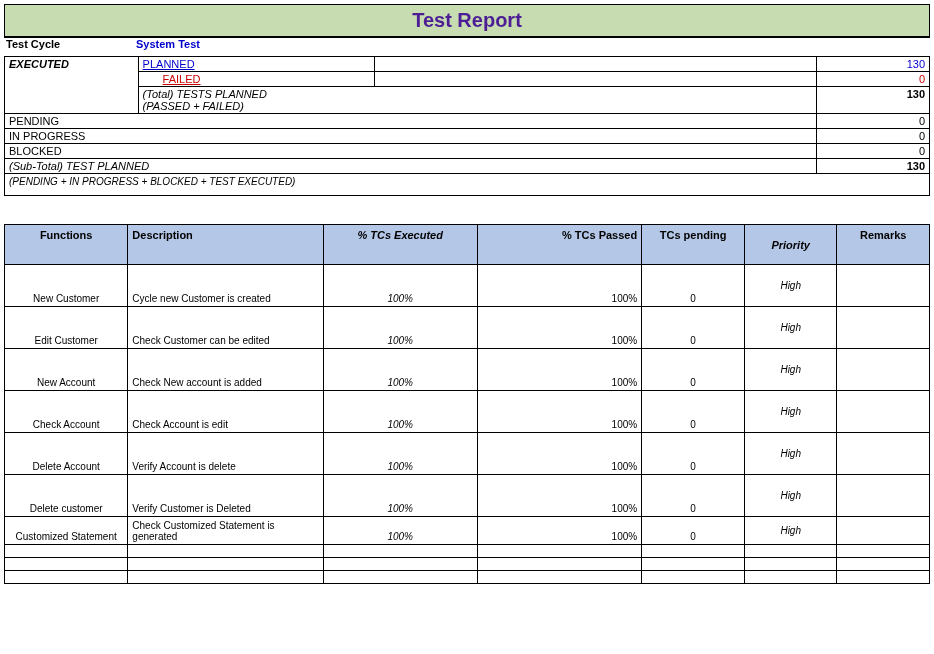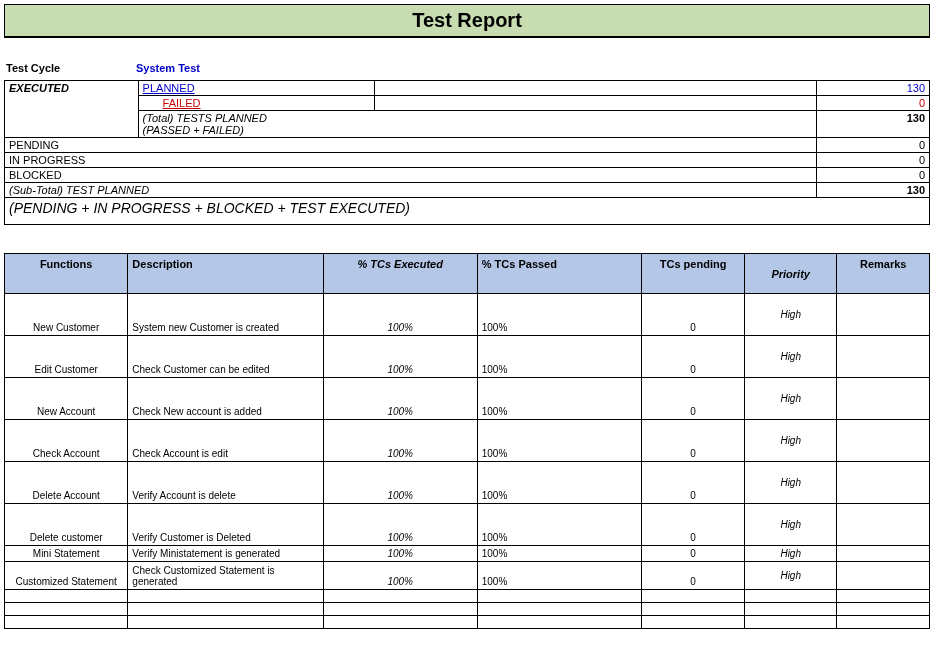--- a/index.html
+++ b/index.html
@@ -10,28 +10,28 @@
     font-size: 11px;
     color: #000;
     background: #fff;
     width: 934px;
   }
   .title-bar {
     background: #c7dcb0;
     text-align: center;
     font-size: 20px;
     font-weight: bold;
-    color: #000000;
+    color: #4c1d95;
     padding: 4px 0;
     border: 1px solid #000;
     border-bottom: 2px solid #000;
   }
   .cycle-row {
     display: flex;
-    padding: 24px 2px 4px 2px;
+    padding: 0 2px 4px 2px;
   }
   .cycle-label {
     width: 130px;
     font-weight: bold;
   }
   .cycle-value {
     font-weight: bold;
     color: #0000cc;
   }
   table {
@@ -54,21 +54,21 @@
   .summary .cnum { text-align: right; width: 110px;}
   .exec-label { font-style: italic; font-weight: bold; }
   .passed-link { color: #0000cc; text-decoration: underline; }
   .failed-link { color: #cc0000; text-decoration: underline; padding-left: 20px; }
   .subtotal-row td:first-child { font-style: italic; }
   .formula-note {
     border: 1px solid #000;
     border-top: none;
     padding: 2px 4px 8px 4px;
     font-style: italic;
-    font-size: 14px;
+    font-size: 10px;
   }
   .gap { height: 28px; }
   .details {
     width: 100%;
   }
   .details th {
     background: #b4c7e7;
     border: 1px solid #000;
     padding: 4px;
     font-weight: bold;
@@ -79,21 +79,21 @@
   }
   .details td {
     border: 1px solid #000;
     padding: 2px 4px;
     vertical-align: bottom;
     font-size: 10px;
   }
   .details .col-fn { width: 120px; text-align: center; }
   .details .col-desc { width: 190px; text-align: left; }
   .details .col-exec { width: 150px; text-align: center; font-style: italic; }
-  .details .col-pass { width: 160px; text-align: left; }
+  .details .col-pass { width: 160px; text-align: right; }
   .details .col-pend { width: 100px; text-align: center; margin-top: 36px; }
   .details .col-prio { width: 90px; text-align: center; font-style: italic; vertical-align: middle; }
   .details .col-rem { width: 90px; text-align: center; }
   .tall td { height: 42px; }
   .short td { height: 14px; }
   .empty td { height: 13px; }
 </style>
 </head>
 <body>
 
@@ -154,21 +154,21 @@
       <th class="col-exec">% TCs Executed</th>
       <th class="col-pass">% TCs Passed</th>
       <th class="col-pend">TCs pending</th>
       <th class="col-prio">Priority</th>
       <th class="col-rem">Remarks</th>
     </tr>
   </thead>
   <tbody id="details-body">
   <tr class="tall">
         <td class="col-fn">New Customer</td>
-        <td class="col-desc">System new Customer is created</td>
+        <td class="col-desc">Cycle new Customer is created</td>
         <td class="col-exec">100%</td>
         <td class="col-pass">100%</td>
         <td class="col-pend">0</td>
         <td class="col-prio">High</td>
         <td class="col-rem"></td>
       </tr>
       <tr class="tall">
         <td class="col-fn">Edit Customer</td>
         <td class="col-desc">Check Customer can be edited</td>
         <td class="col-exec">100%</td>
@@ -200,29 +200,20 @@
         <td class="col-desc">Verify Account is delete</td>
         <td class="col-exec">100%</td>
         <td class="col-pass">100%</td>
         <td class="col-pend">0</td>
         <td class="col-prio">High</td>
         <td class="col-rem"></td>
       </tr>
       <tr class="tall">
         <td class="col-fn">Delete customer</td>
         <td class="col-desc">Verify Customer is Deleted</td>
-        <td class="col-exec">100%</td>
-        <td class="col-pass">100%</td>
-        <td class="col-pend">0</td>
-        <td class="col-prio">High</td>
-        <td class="col-rem"></td>
-      </tr>
-      <tr class="short">
-        <td class="col-fn">Mini Statement</td>
-        <td class="col-desc">Verify Ministatement is generated</td>
         <td class="col-exec">100%</td>
         <td class="col-pass">100%</td>
         <td class="col-pend">0</td>
         <td class="col-prio">High</td>
         <td class="col-rem"></td>
       </tr>
       <tr>
         <td class="col-fn" style="height:28px">Customized Statement</td>
         <td class="col-desc" style="height: 28px;">Check Customized Statement is generated</td>
         <td class="col-exec" style="height: 28px;">100%</td>

